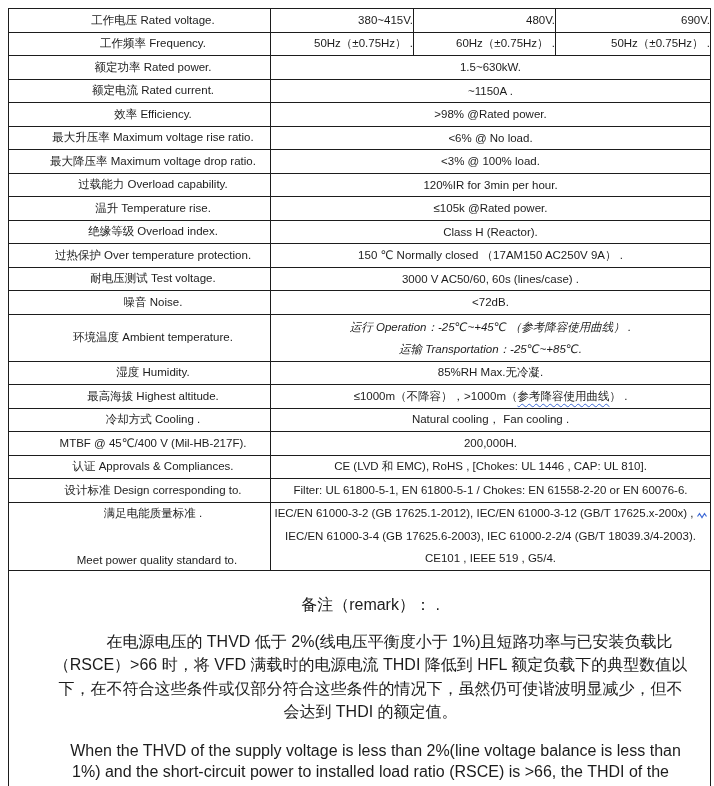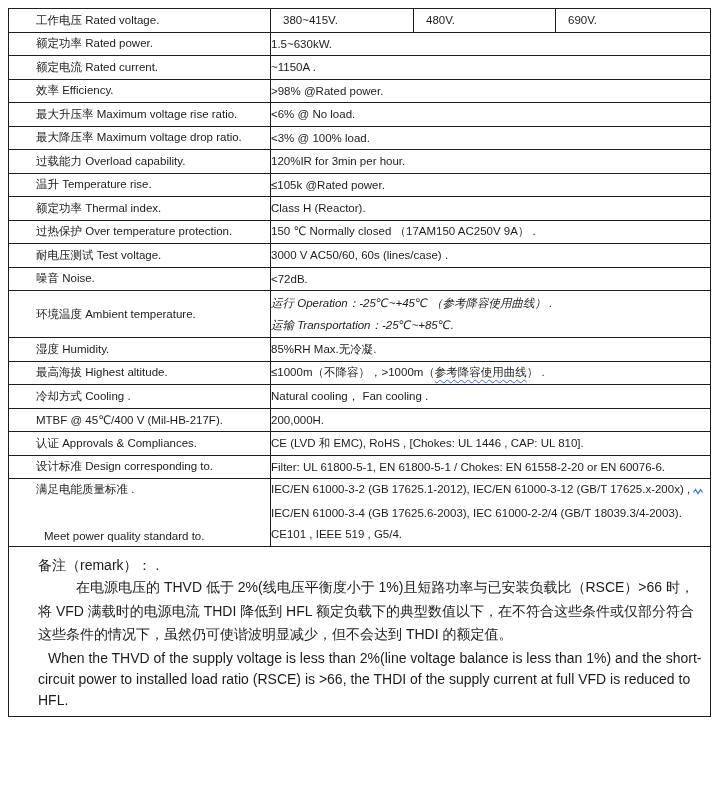--- a/index.html
+++ b/index.html
@@ -13,41 +13,42 @@
     position:absolute;left:8px;top:8px;width:702px;
     border-collapse:collapse;table-layout:fixed;
   }
   td{
     border:1px solid #1d1d1d;
     font-size:11.5px;
     padding:0;
     vertical-align:middle;
     overflow:hidden;
     white-space:nowrap;
+    text-align:center;
   }
   td.lbl{padding-left:27px;height:22.5px;}
   td.val{}
-  td.ctr{text-align:left;padding-left:12px;}
+  td.ctr{text-align:right;padding-left:12px;}
   td.multi{white-space:normal;}
   .line2{line-height:22px;font-style:italic;}
   .wavy{
     text-decoration-line:underline;
     text-decoration-style:wavy;
     text-decoration-color:#3f6bd6;
     text-decoration-thickness:1px;
     text-underline-offset:3px;
   }
   .lbl-stack div{line-height:20px;}
   .lbl-stack div + div{margin-top:27px;padding-left:8px;}
   .q-line{line-height:21.5px;}
   td.remark-cell{
     white-space:normal;vertical-align:top;
     padding:8px 6px 4px 28px;
   }
-  .remark-cell p{margin:1px;font-size:14px;}
+  .remark-cell p{margin:16px;font-size:16px;}
   .rm-head{line-height:19px;margin-bottom:7px;}
   .rm-zh{text-indent:38px;line-height:23.5px;margin-bottom:3px;}
   .rm-en{text-indent:10px;line-height:21px;margin-bottom:2px;font-size:11.6px;}
   .sc-mark{display:inline-block;margin-left:3px;vertical-align:-2px;}
 </style>
 </head>
 <body>
 
 <table class="spec">
   <colgroup>
@@ -58,20 +59,26 @@
   </colgroup>
 
   <tbody>
       <tr>
     <td class="lbl">工作电压  Rated voltage.</td>
     <td class="val ctr">380~415V.</td>
     <td class="val ctr">480V.</td>
     <td class="val ctr">690V.</td>
   </tr>
 
+  <tr>
+    <td class="lbl">工作频率  Frequency.</td>
+    <td class="val ctr">50Hz（±0.75Hz） .</td>
+    <td class="val ctr">60Hz（±0.75Hz） .</td>
+    <td class="val ctr">50Hz（±0.75Hz） .</td>
+  </tr>
 
   <tr>
     <td class="lbl">额定功率  Rated power.</td>
     <td class="val" colspan="3">1.5~630kW.</td>
   </tr>
 
   <tr>
     <td class="lbl">额定电流  Rated current.</td>
     <td class="val" colspan="3">~1150A .</td>
   </tr>
@@ -96,21 +103,21 @@
     <td class="lbl">过载能力  Overload capability.</td>
     <td class="val" colspan="3">120%IR for 3min per hour.</td>
   </tr>
 
   <tr>
     <td class="lbl">温升  Temperature rise.</td>
     <td class="val" colspan="3">≤105k @Rated power.</td>
   </tr>
 
   <tr>
-    <td class="lbl">额定功率  Thermal index.</td>
+    <td class="lbl">绝缘等级  Overload index.</td>
     <td class="val" colspan="3">Class H (Reactor).</td>
   </tr>
 
 
   <tr>
     <td class="lbl">过热保护  Over temperature protection.</td>
     <td class="val" colspan="3">150 ℃ Normally closed  （17AM150  AC250V 9A） .</td>
   </tr>
 
   <tr>

